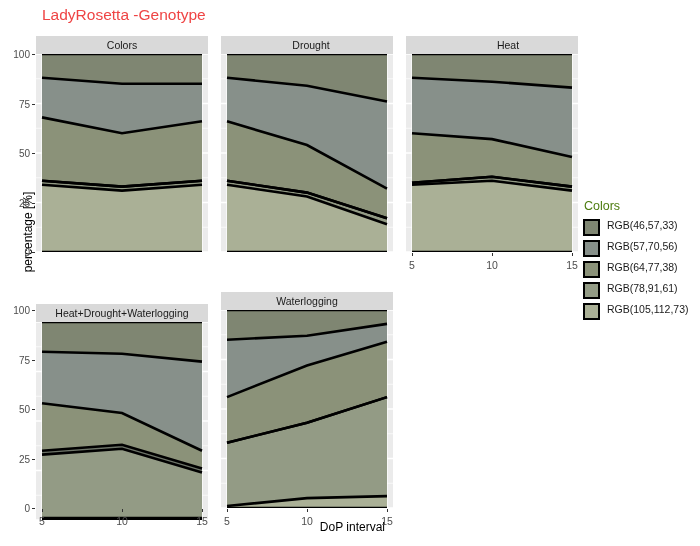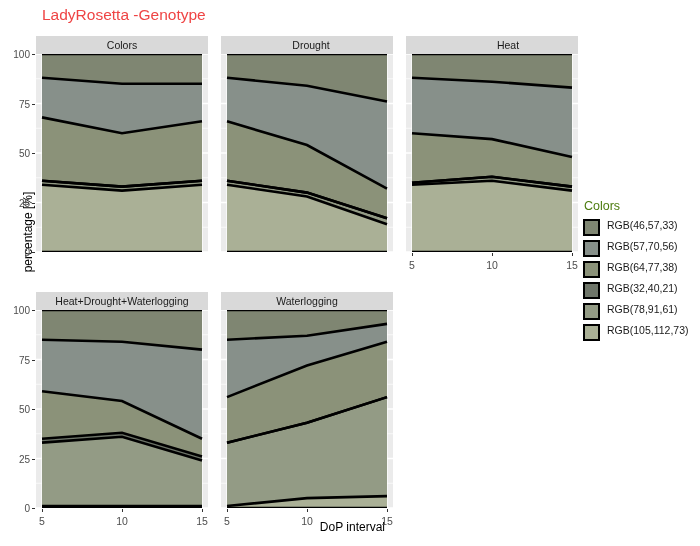--- a/index.html
+++ b/index.html
@@ -247,21 +247,21 @@
             <polyline points="6,130.68 86,126.72 166,136.62" fill="none" stroke="#000000" stroke-width="2.6"></polyline>
             <polyline points="6,128.7 86,122.76 166,132.66" fill="none" stroke="#000000" stroke-width="2.6"></polyline>
             <polyline points="6,128.7 86,122.76 166,132.66" fill="none" stroke="#000000" stroke-width="2.6"></polyline>
             <polyline points="6,79.2 86,85.14000000000001 166,102.96000000000001" fill="none" stroke="#000000" stroke-width="2.6"></polyline>
             <polyline points="6,23.75999999999999 86,27.72 166,33.66" fill="none" stroke="#000000" stroke-width="2.6"></polyline>
             <polyline points="6,0 86,0 166,0" fill="none" stroke="#000000" stroke-width="2.6"></polyline>
             <polyline points="6,198 86,198 166,198" fill="none" stroke="#000000" stroke-width="2.6"></polyline>
           </svg>
         </div>
       </div>
-      <div class="panel" style="left: 36px; top: 292px; width: 168px; height: 216px; text-decoration: underline;">
+      <div class="panel" style="left: 36px; top: 304px; width: 168px; height: 216px; text-decoration: underline;">
         <div class="strip" style="width: 172px;">Heat+Drought+Waterlogging</div>
         <div class="panel-bg" style="left: 0px; top: 18px; width: 172px; height: 198px;">
           <svg width="172" height="198">
             <line x1="0" x2="172" y1="173.25" y2="173.25" stroke="#ffffff" stroke-width="0.7"></line>
             <line x1="0" x2="172" y1="123.75" y2="123.75" stroke="#ffffff" stroke-width="0.7"></line>
             <line x1="0" x2="172" y1="74.25" y2="74.25" stroke="#ffffff" stroke-width="0.7"></line>
             <line x1="0" x2="172" y1="24.75" y2="24.75" stroke="#ffffff" stroke-width="0.7"></line>
             <line x1="0" x2="172" y1="198" y2="198" stroke="#ffffff" stroke-width="1.3"></line>
             <line x1="0" x2="172" y1="148.5" y2="148.5" stroke="#ffffff" stroke-width="1.3"></line>
             <line x1="0" x2="172" y1="99" y2="99" stroke="#ffffff" stroke-width="1.3"></line>
@@ -331,24 +331,20 @@
           <span class="legend-key" style="background: rgb(127, 134, 114);"></span>
           <span class="legend-label">RGB(46,57,33)</span>
         </div>
         <div class="legend-item">
           <span class="legend-key" style="background: rgb(135, 144, 138);"></span>
           <span class="legend-label">RGB(57,70,56)</span>
         </div>
         <div class="legend-item">
           <span class="legend-key" style="background: rgb(139, 146, 121);"></span>
           <span class="legend-label">RGB(64,77,38)</span>
-        </div>
-        <div class="legend-item">
-          <span class="legend-key" style="background: rgb(110, 117, 105);"></span>
-          <span class="legend-label">RGB(32,40,21)</span>
         </div>
         <div class="legend-item">
           <span class="legend-key" style="background: rgb(147, 155, 133);"></span>
           <span class="legend-label">RGB(78,91,61)</span>
         </div>
         <div class="legend-item">
           <span class="legend-key" style="background: rgb(170, 176, 150);"></span>
           <span class="legend-label">RGB(105,112,73)</span>
         </div>
       </div>

